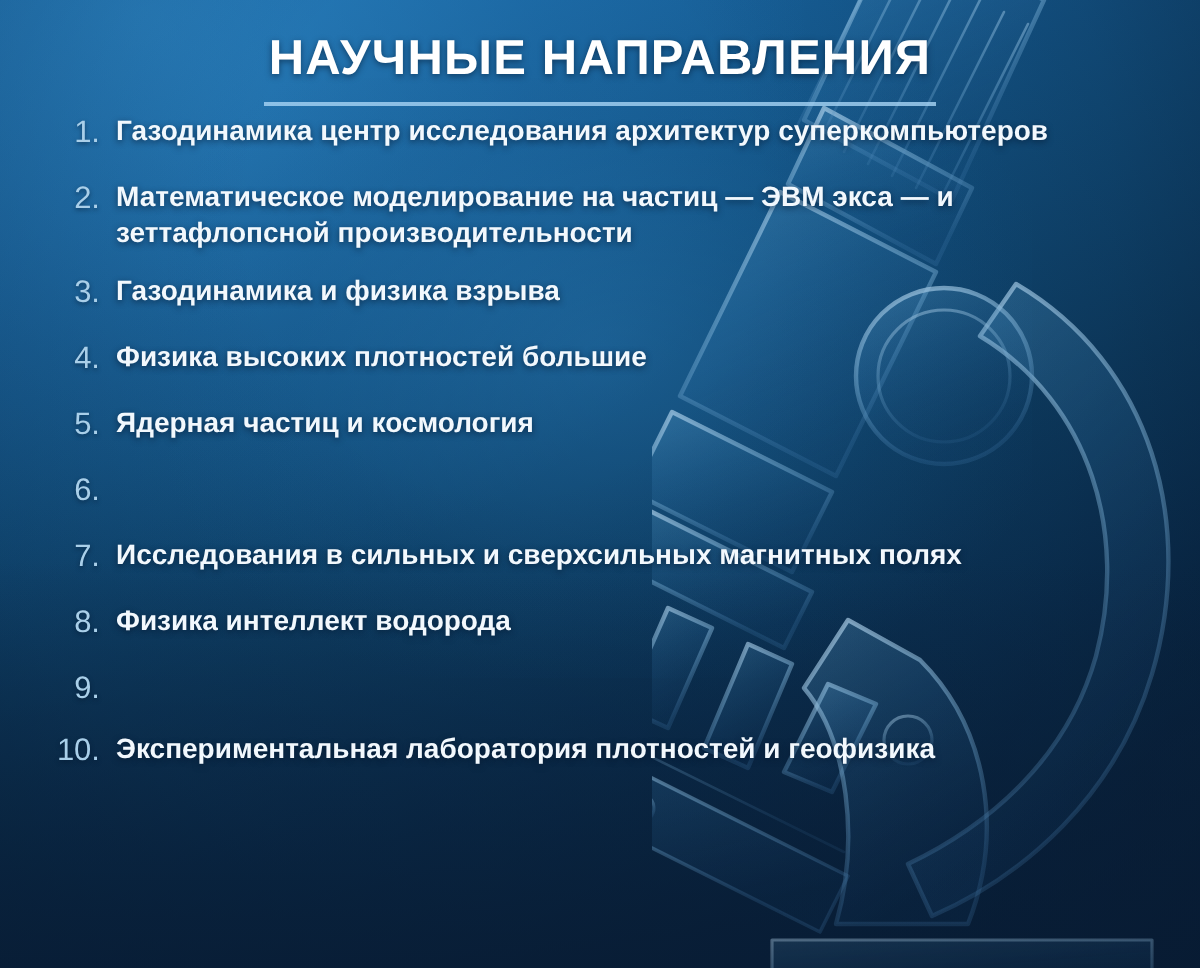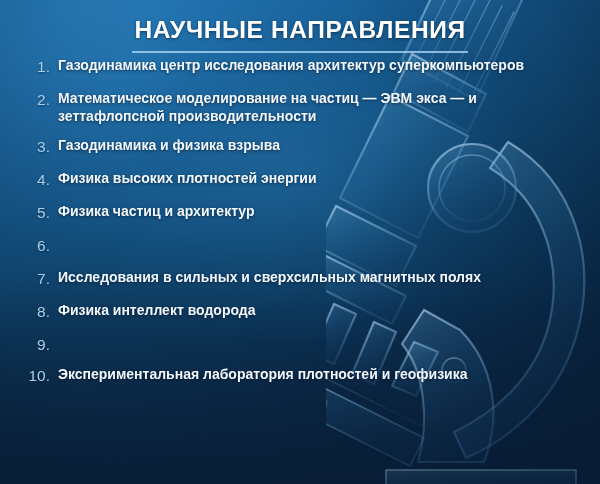--- a/index.html
+++ b/index.html
@@ -230,26 +230,26 @@
         <span class="txt">Математическое моделирование на частиц — ЭВМ экса — и зеттафлопсной производительности</span>
       </li>
 
       <li class="item">
         <span class="num">3.</span>
         <span class="txt">Газодинамика и физика взрыва</span>
       </li>
 
       <li class="item">
         <span class="num">4.</span>
-        <span class="txt">Физика высоких плотностей энергии</span>
+        <span class="txt">Физика высоких плотностей большие</span>
       </li>
 
       <li class="item">
         <span class="num">5.</span>
-        <span class="txt">Физика частиц и архитектур</span>
+        <span class="txt">Ядерная частиц и космология</span>
       </li>
 
       <li class="item">
         <span class="num">6.</span>
       </li>
 
       <li class="item">
         <span class="num">7.</span>
         <span class="txt">Исследования в сильных и сверхсильных магнитных полях</span>
       </li>

